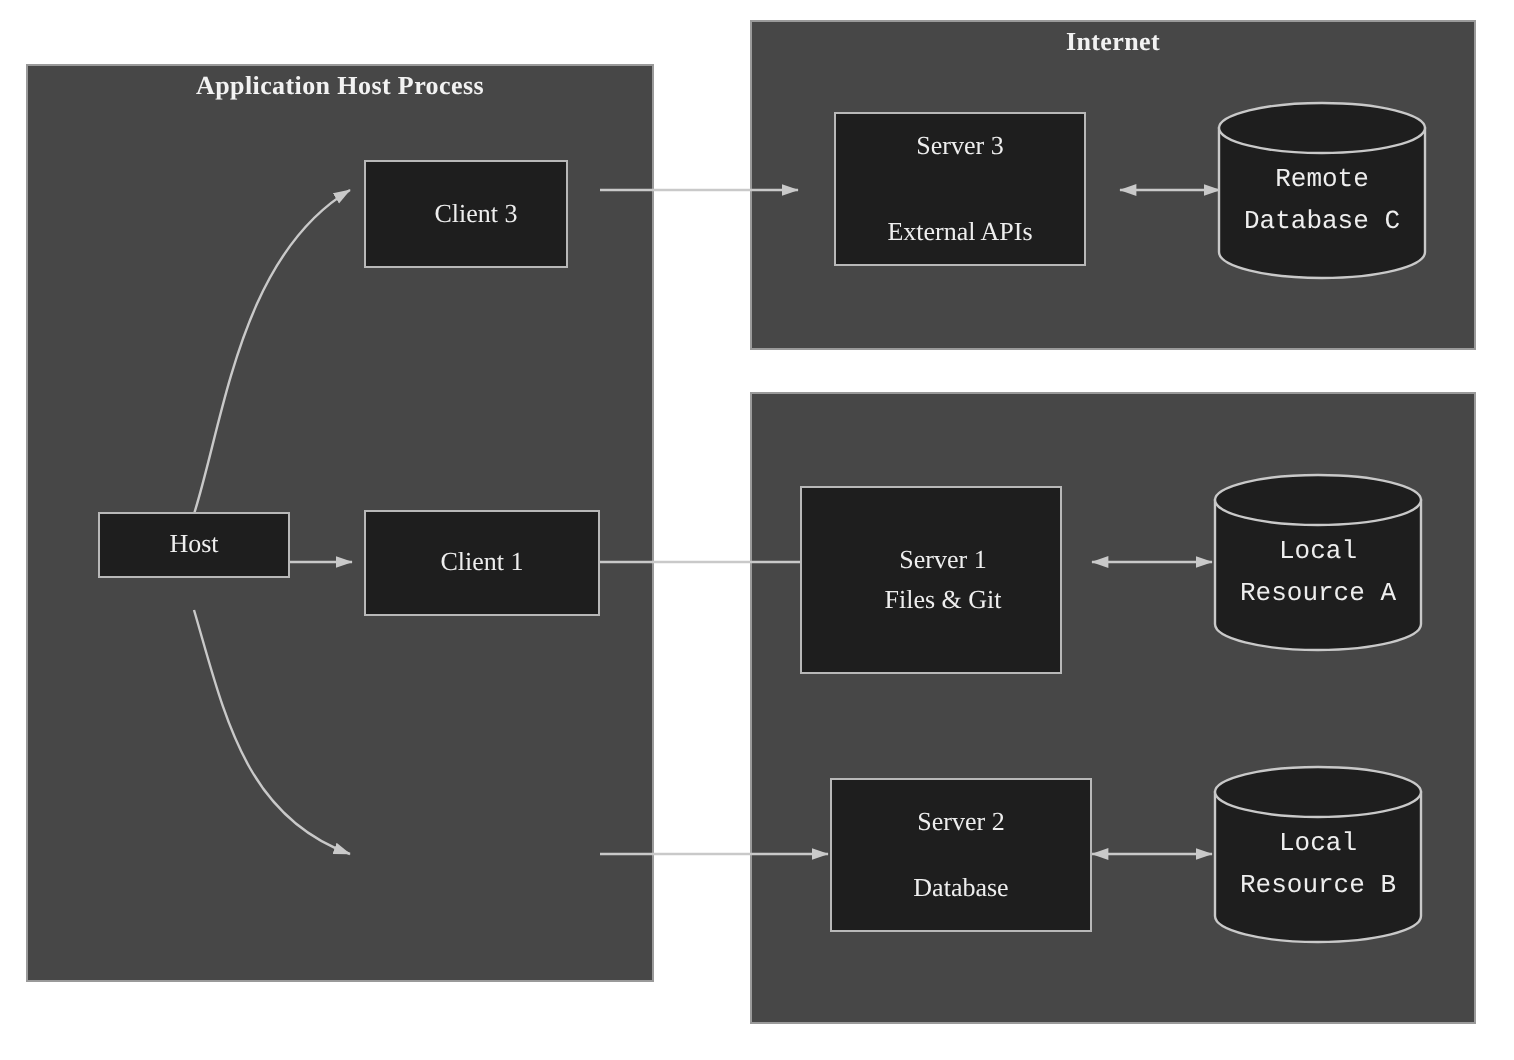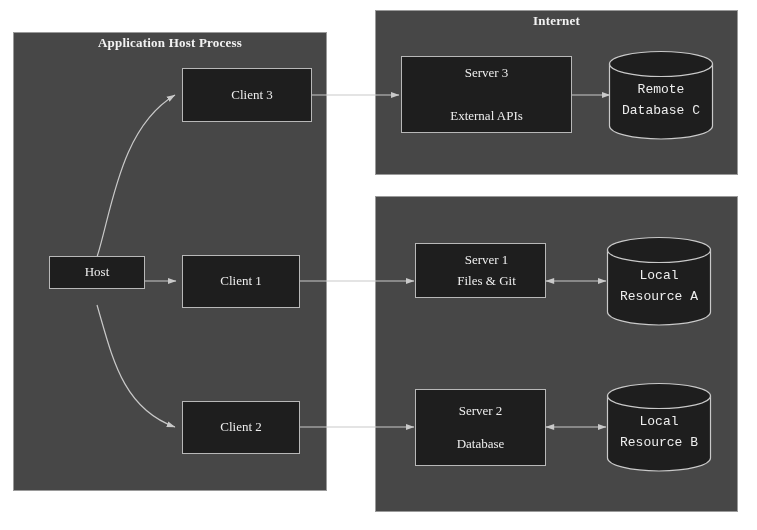--- a/index.html
+++ b/index.html
@@ -130,49 +130,46 @@
 
     <path class="edge" d="M 546,281 L 606,281" marker-start="url(#arrow-start)" marker-end="url(#arrow-end)"></path>
 
     <path class="edge" d="M 546,427 L 606,427" marker-start="url(#arrow-start)" marker-end="url(#arrow-end)"></path>
   </svg>
 
   <div class="node-box" style="left:49px; top:256px; width:96px; height:33px;">
     <span>Host</span>
   </div>
 
-  <div class="node-box" style="left:182px; top:68px; width:130px; height:54px;padding-left:10px;">
+  <div class="node-box" style="left:182px; top:80px; width:102px; height:54px;padding-left:10px;">
     <span>Client 3</span>
   </div>
 
   <div class="node-box" style="left:182px; top:255px; width:118px; height:53px;align-items:center;">
     <span>Client 1</span>
   </div>
 
-  <div class="node-box" style="left:182px; top:401px; width:118px; height:53px;">
-    <span>Client 2</span>
-  </div>
 
-  <div class="node-box" style="left:401px; top:56px; width:171px; height:77px;gap:23px;">
+  <div class="node-box" style="left:417px; top:56px; width:126px; height:77px;gap:23px;">
     <span>Server 3</span>
     <span class="line2">External APIs</span>
   </div>
 
   <div class="cyl" style="left:608px; top:50px; width:106px; height:90px;">
     <svg width="106" height="90" viewBox="0 0 106 90">
       <path class="cyl-shape" d="M1.5,14 L1.5,76 A51.5,13 0 0 0 104.5,76 L104.5,14 Z"></path>
       <ellipse class="cyl-top" cx="53" cy="14" rx="51.5" ry="12.5"></ellipse>
     </svg>
     <div class="cyl-label" style="top:56%;">
       <span>Remote</span><br>
       <span>Database C</span>
     </div>
   </div>
 
-  <div class="node-box" style="left:415px; top:243px; width:131px; height:55px;padding-left:12px;">
+  <div class="node-box" style="left:400px; top:243px; width:131px; height:94px;padding-left:12px;">
     <span>Server 1</span>
     <span class="line2">Files &amp; Git</span>
   </div>
 
   <div class="cyl" style="left:606px; top:236px; width:106px; height:90px;">
     <svg width="106" height="90" viewBox="0 0 106 90">
       <path class="cyl-shape" d="M1.5,14 L1.5,76 A51.5,13 0 0 0 104.5,76 L104.5,14 Z"></path>
       <ellipse class="cyl-top" cx="53" cy="14" rx="51.5" ry="12.5"></ellipse>
     </svg>
     <div class="cyl-label" style="top:56%;">

